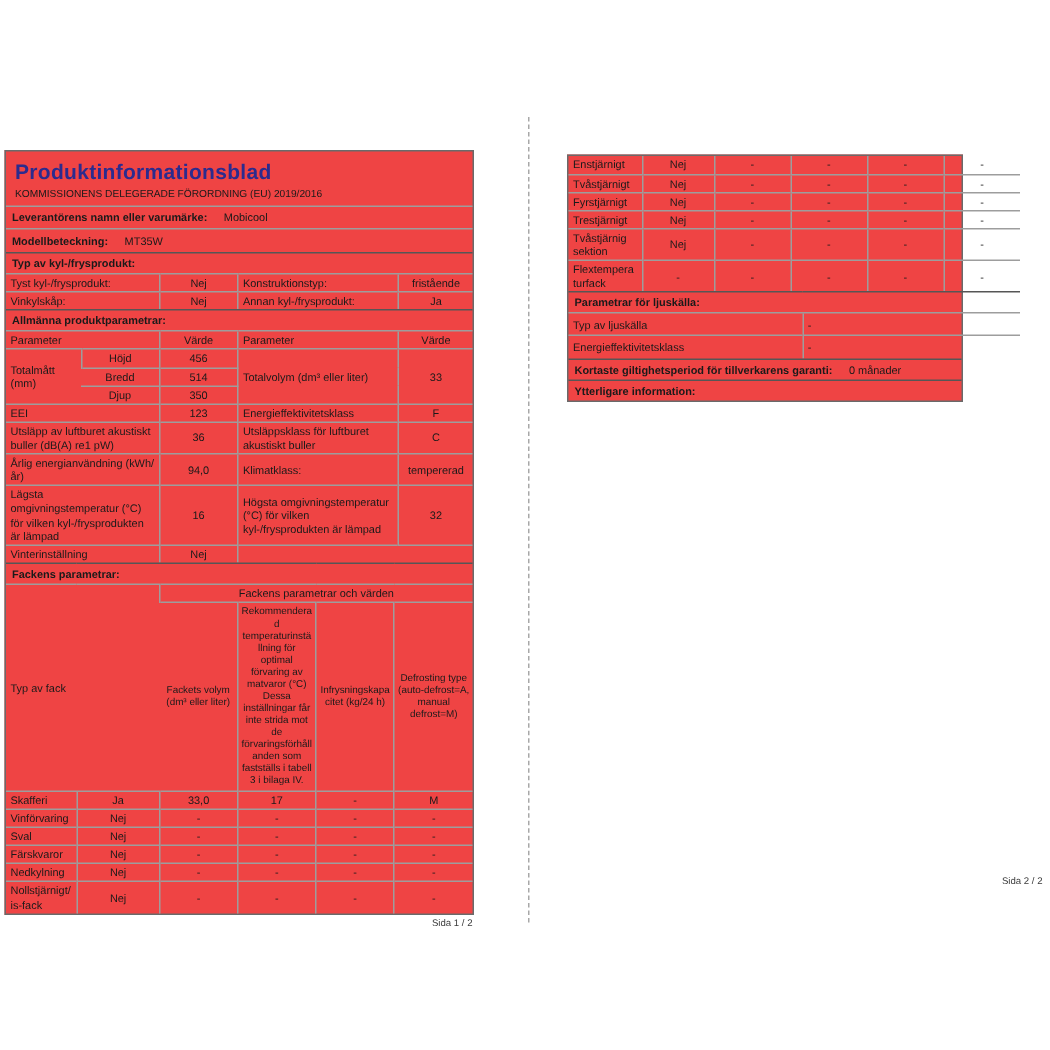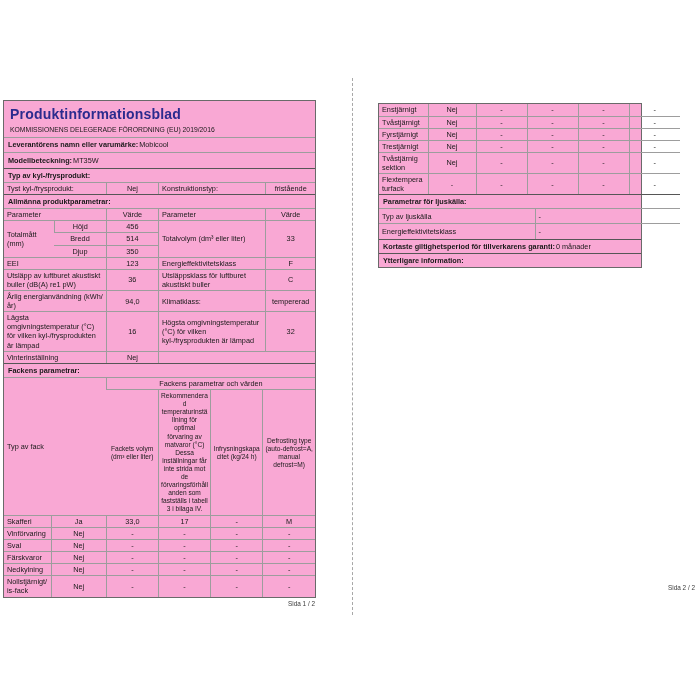--- a/index.html
+++ b/index.html
@@ -4,33 +4,33 @@
 <style>
   * { margin:0; padding:0; box-sizing:border-box; }
   html,body { width:700px; height:700px; background:#ffffff;
               font-family:"Liberation Sans", sans-serif; }
   body { position:relative; overflow:hidden; color:#1a1a1a; }
 
   .separator { position:absolute; left:352px; top:78px; height:537px; width:0;
                border-left:1px dashed #a8a8a8; }
 
   .page { position:absolute; }
-  .pagebox { border:1.5px solid #6a6a6a; background:#f9a8d4; }
+  .pagebox { border:1.5px solid #6a6a6a; background:#ef4444; }
 
   table { border-collapse:collapse; width:100%; table-layout:fixed; }
   td { border-top:1px solid #9d9d9d; border-left:1px solid #9d9d9d;
        font-size:7.3px; line-height:1.25; padding:1px 3px;
        vertical-align:middle; overflow-wrap:break-word; }
   td:first-child { border-left:none; }
   table.flush tr:first-child td { border-top:none; }
   tr.heavy td { border-top:1.6px solid #565656; }
 
   .c { text-align:center; }
   .b { font-weight:bold; }
-  .val { margin-left:1px; }
+  .val { margin-left:11px; }
 
   .titleblock { padding:5px 6px 4px 6px; }
   .doctitle { font-size:14px; font-weight:bold; color:#2b2b8e; letter-spacing:0.2px; }
   .subtitle { font-size:6.8px; margin-top:4px; }
 
   .kv td { height:15px; padding:2px 4px; }
   .sechdr td { font-weight:bold; height:13px; padding:2px 4px; }
   .r td { height:12px; }
   .tall td { height:15px;margin-top:24px; }
 
@@ -75,20 +75,26 @@
       <tbody>
           <tr class="heavy sechdr">
         <td colspan="4">Typ av kyl-/frysprodukt:</td>
       </tr>
       <tr class="r">
         <td>Tyst kyl-/frysprodukt:</td>
         <td class="c">Nej</td>
         <td>Konstruktionstyp:</td>
         <td class="c">fristående</td>
       </tr>
+      <tr class="r">
+        <td>Vinkylskåp:</td>
+        <td class="c">Nej</td>
+        <td>Annan kyl-/frysprodukt:</td>
+        <td class="c">Ja</td>
+      </tr>
     </tbody>
       </table>
 
     <table>
       <colgroup>
           <col style="width:50px">
           <col style="width:52px">
           <col style="width:52px">
           <col style="width:107px">
           <col style="width:49px">

